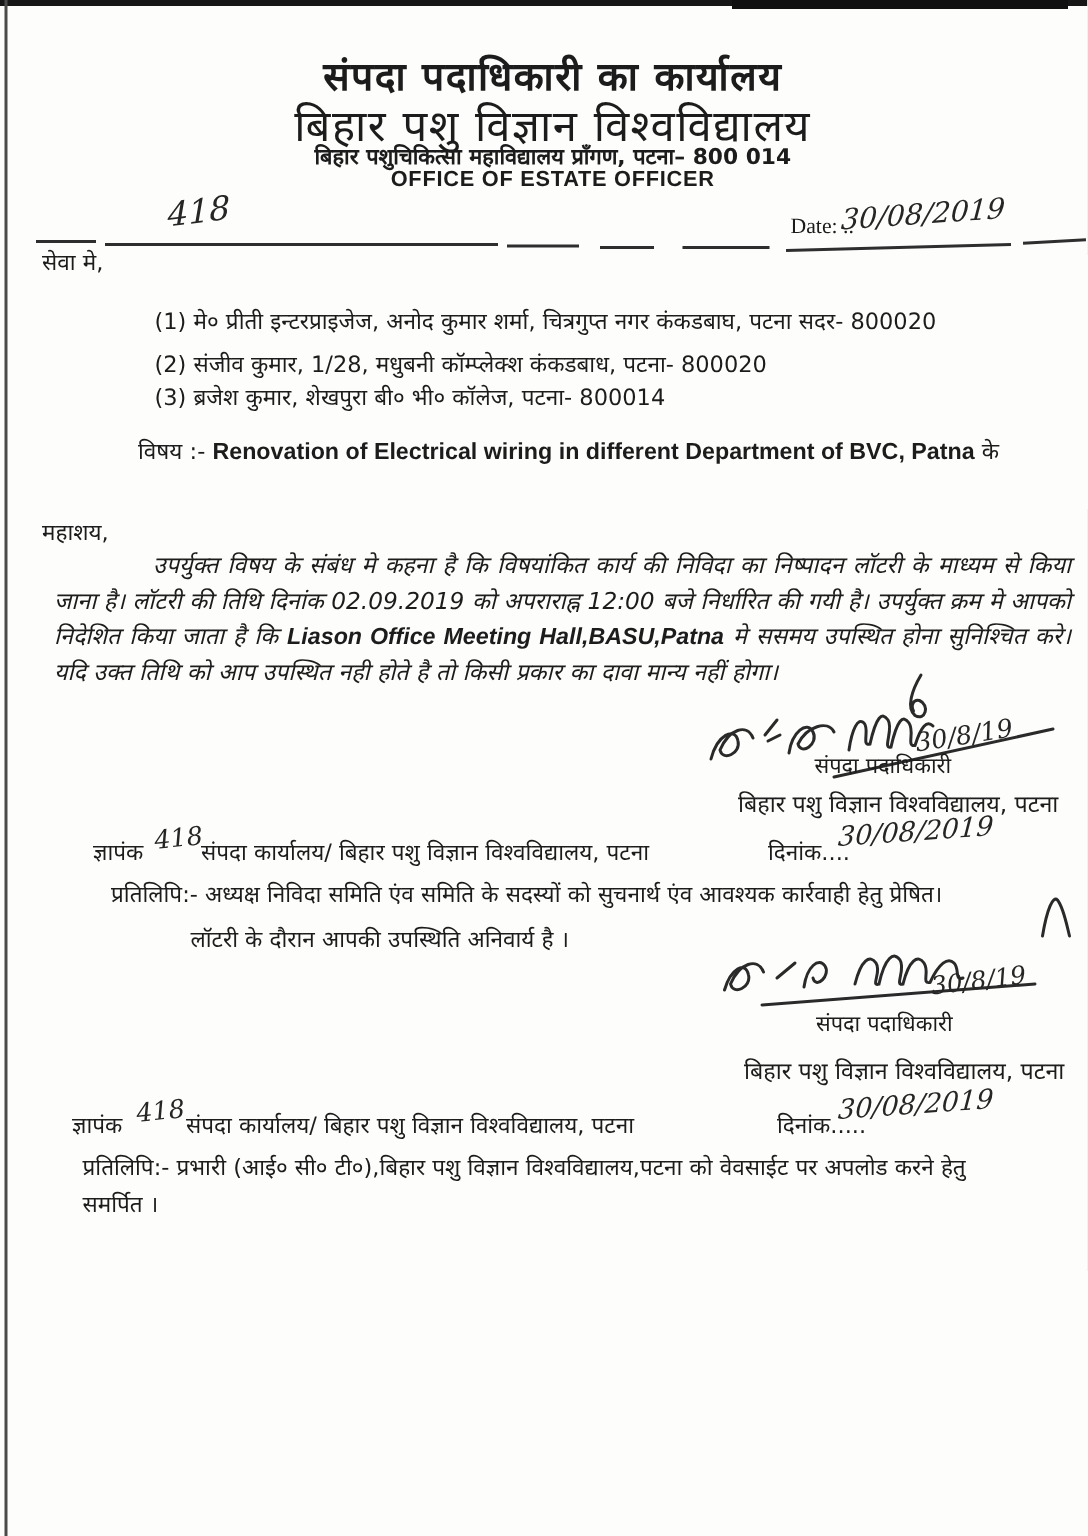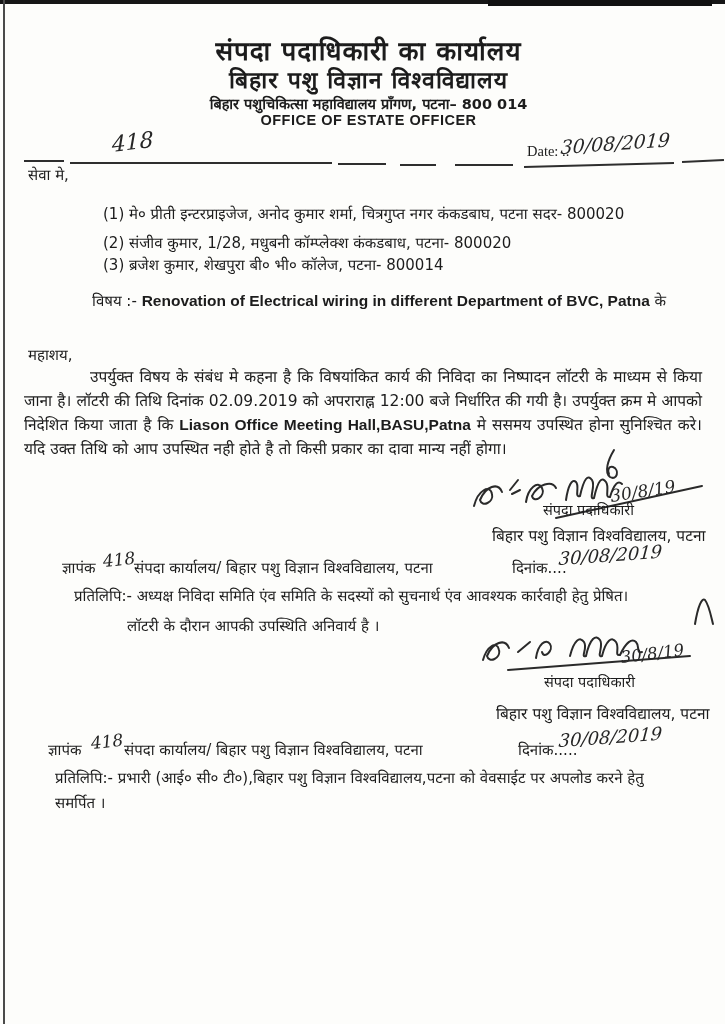--- a/index.html
+++ b/index.html
@@ -7,21 +7,21 @@
         font-family:"DejaVu Sans",sans-serif;color:#1c1c1c;overflow:hidden;}
   .abs{position:absolute;}
   .center{width:100%;text-align:center;padding-left:12px;box-sizing:border-box;}
   .b{font-weight:bold;}
   .serif{font-family:"Liberation Serif",serif;}
   .sans{font-family:"Liberation Sans",sans-serif;}
   .hand{font-family:"DejaVu Serif",serif;font-style:italic;color:#262626;
         transform-origin:left bottom;white-space:nowrap;}
   .rule{background:#2e2e2e;height:2px;}
   .title1{font-size:26px;font-weight:bold;letter-spacing:1px;}
-  .title2{font-size:23px;font-weight:bold;letter-spacing:1px;}
+  .title2{font-size:29px;font-weight:normal;letter-spacing:1px;}
   .addr{font-size:14.5px;font-weight:bold;}
   .office{font-size:14.5px;font-weight:bold;letter-spacing:.5px;}
   .body-text{font-size:15.5px;line-height:23.5px;text-align:justify;}
   .line15{font-size:15px;white-space:nowrap;}
   .scan-top{position:absolute;top:0;left:0;width:725px;height:4px;background:#161616;}
   .scan-top2{position:absolute;top:0;left:488px;width:224px;height:6px;background:#111;}
   .scan-left{position:absolute;top:0;left:3px;width:2px;height:1024px;background:#4a4a4a;}
   svg path{fill:none;stroke:#2a2a2a;stroke-width:2;stroke-linecap:round;}
 </style>
 </head>
@@ -55,21 +55,21 @@
   <div class="abs line15" style="left:103px;top:232px;">(2) संजीव कुमार, 1/28, मधुबनी कॉम्प्लेक्श कंकडबाध, पटना- 800020</div>
   <div class="abs line15" style="left:103px;top:254px;">(3) ब्रजेश कुमार, शेखपुरा बी० भी० कॉलेज, पटना- 800014</div>
 
   <div class="abs" style="left:92px;top:290px;width:614px;font-size:15px;line-height:22px;padding-left:43px;text-indent:-43px;box-sizing:border-box;">
     <span>विषय :-</span>
     <span class="b sans" style="font-size:15.5px;">Renovation of Electrical wiring in different Department of BVC, Patna</span><span> के</span><br>
   </div>
 
   <div class="abs line15" style="left:28px;top:344px;">महाशय,</div>
 
-  <div class="abs body-text" style="left:24px;top:366px;width:678px;text-indent:66px;">
+  <div class="abs body-text" style="left:36px;top:366px;width:678px;text-indent:66px;font-style:italic;">
     <span>उपर्युक्त विषय के संबंध मे कहना है कि विषयांकित कार्य की निविदा का निष्पादन लॉटरी के माध्यम से किया जाना है। लॉटरी की तिथि दिनांक 02.09.2019 को अपराराह्न 12:00 बजे निर्धारित की गयी है। उपर्युक्त क्रम मे आपको निदेशित किया जाता है कि </span><span class="b sans">Liason Office Meeting Hall,BASU,Patna</span><span> मे ससमय उपस्थित होना सुनिश्चित करे। यदि उक्त तिथि को आप उपस्थित नही होते है तो किसी प्रकार का दावा मान्य नहीं होगा।</span>
   </div>
 
   <svg class="abs" style="left:600px;top:448px;" width="30" height="36" viewBox="0 0 30 36">
     <path d="M14,2 C8,12 4,24 10,29 C17,33 20,22 13,19 C9,18 7,22 9,26"></path>
   </svg>
 
   <svg class="abs" style="left:468px;top:466px;" width="240" height="58" viewBox="0 0 240 58">
     <path d="M6,40 C10,24 22,18 24,28 C26,36 14,42 12,34 C18,20 30,16 34,26"></path>
     <path d="M42,24 L50,14 M44,28 L52,24"></path>

